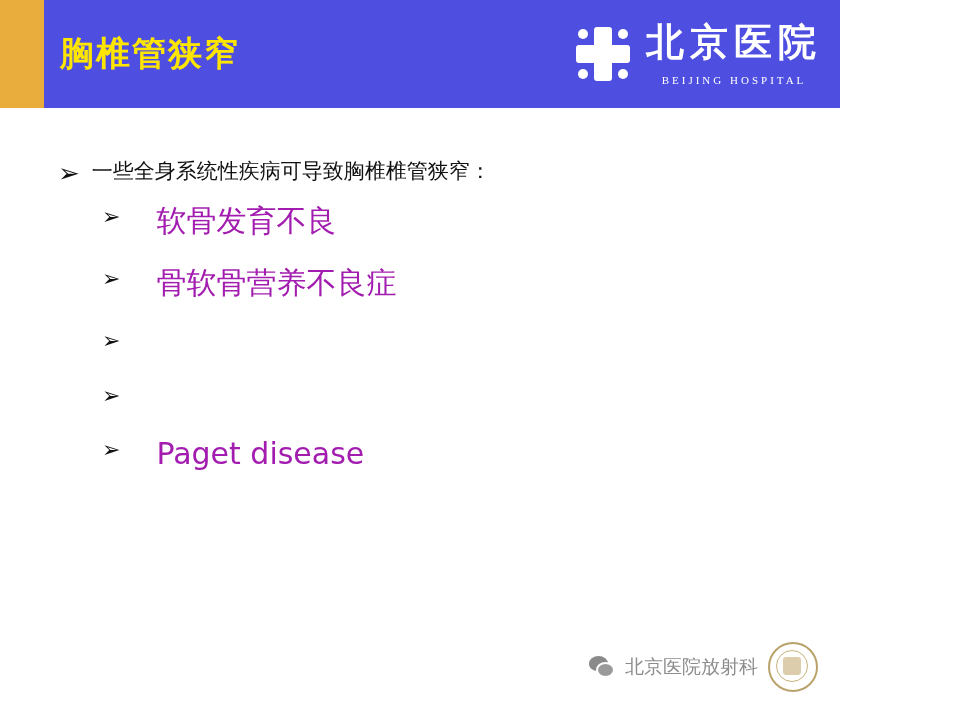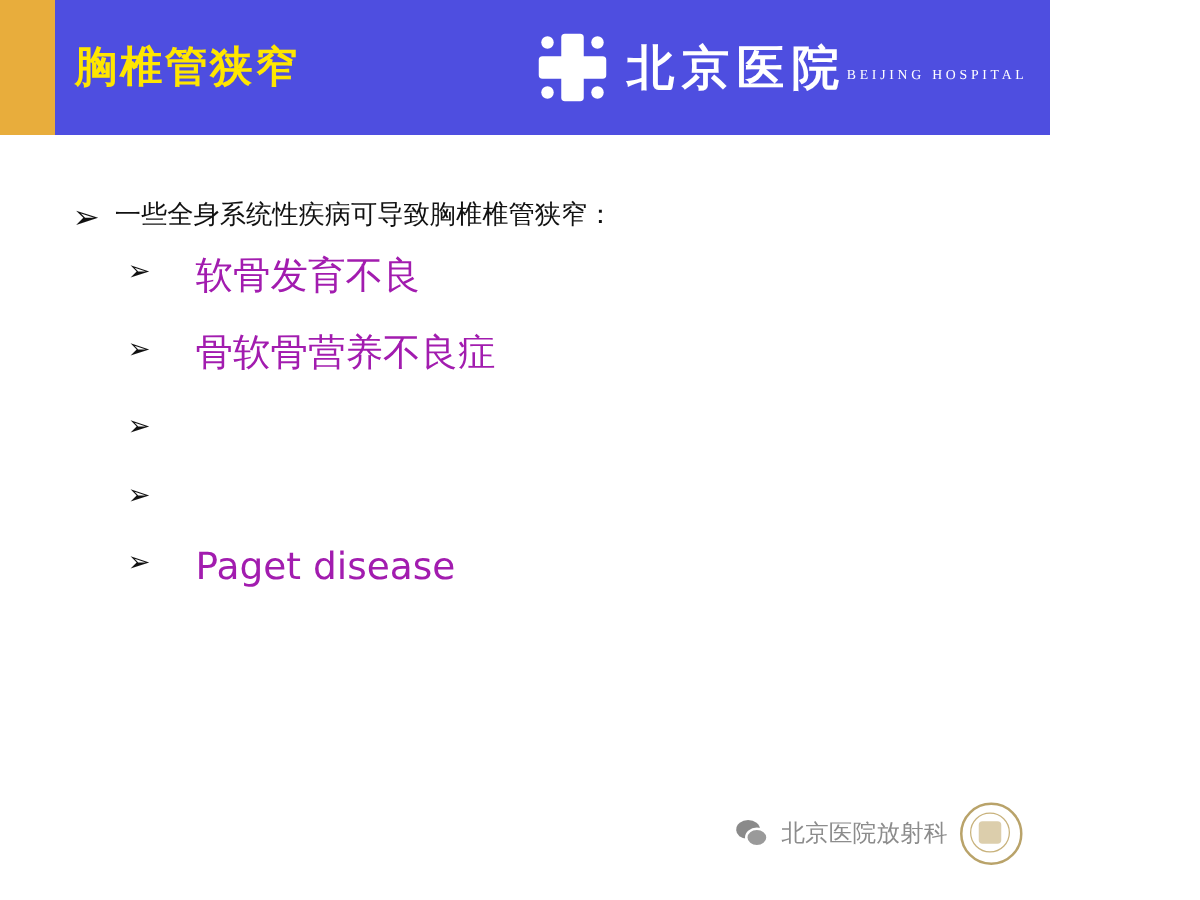--- a/index.html
+++ b/index.html
@@ -86,21 +86,21 @@
     height: 10px;
     background: #ffffff;
     border-radius: 50%;
   }
   .logo-mark .d1 { left: 6px;  top: 6px; }
   .logo-mark .d2 { right: 6px; top: 6px; }
   .logo-mark .d3 { left: 6px;  bottom: 6px; }
   .logo-mark .d4 { right: 6px; bottom: 6px; }
   .logo-text {
     display: flex;
-    flex-direction: row;
+    flex-direction: column;
     align-items: center;
     color: #ffffff;
   }
   .logo-cn {
     font-size: 38px;
     font-weight: bold;
     letter-spacing: 6px;
     font-family: "DejaVu Serif", "Liberation Serif", serif;
     line-height: 1.05;
     white-space: nowrap;

